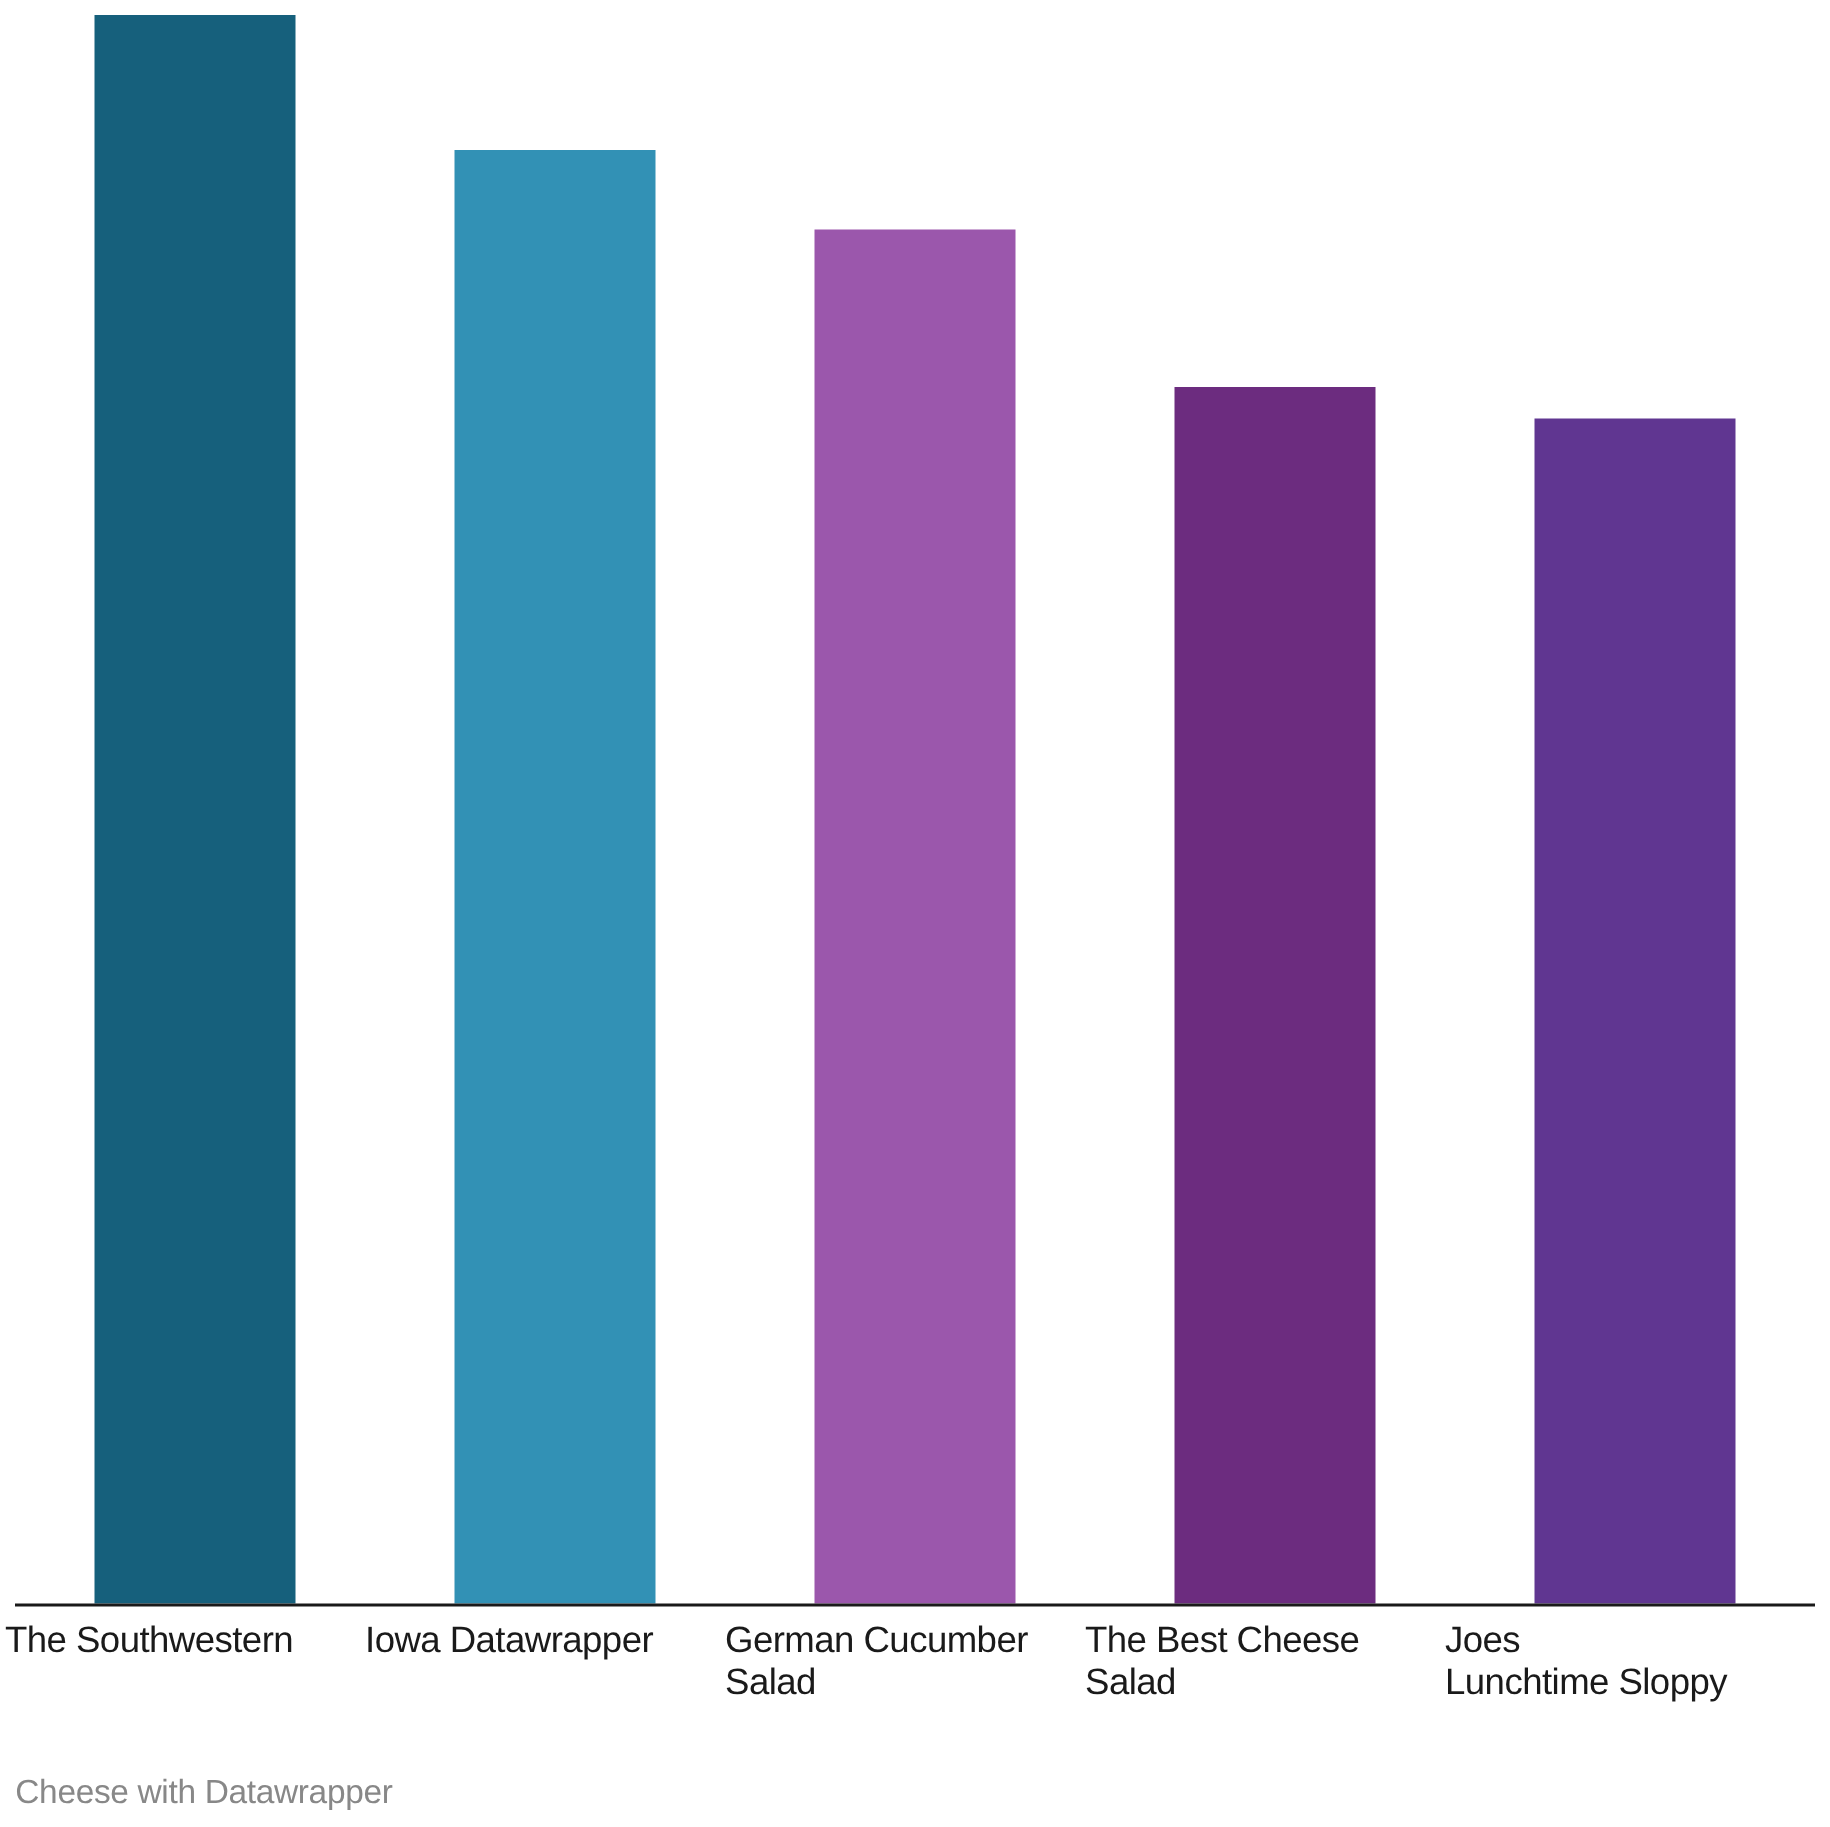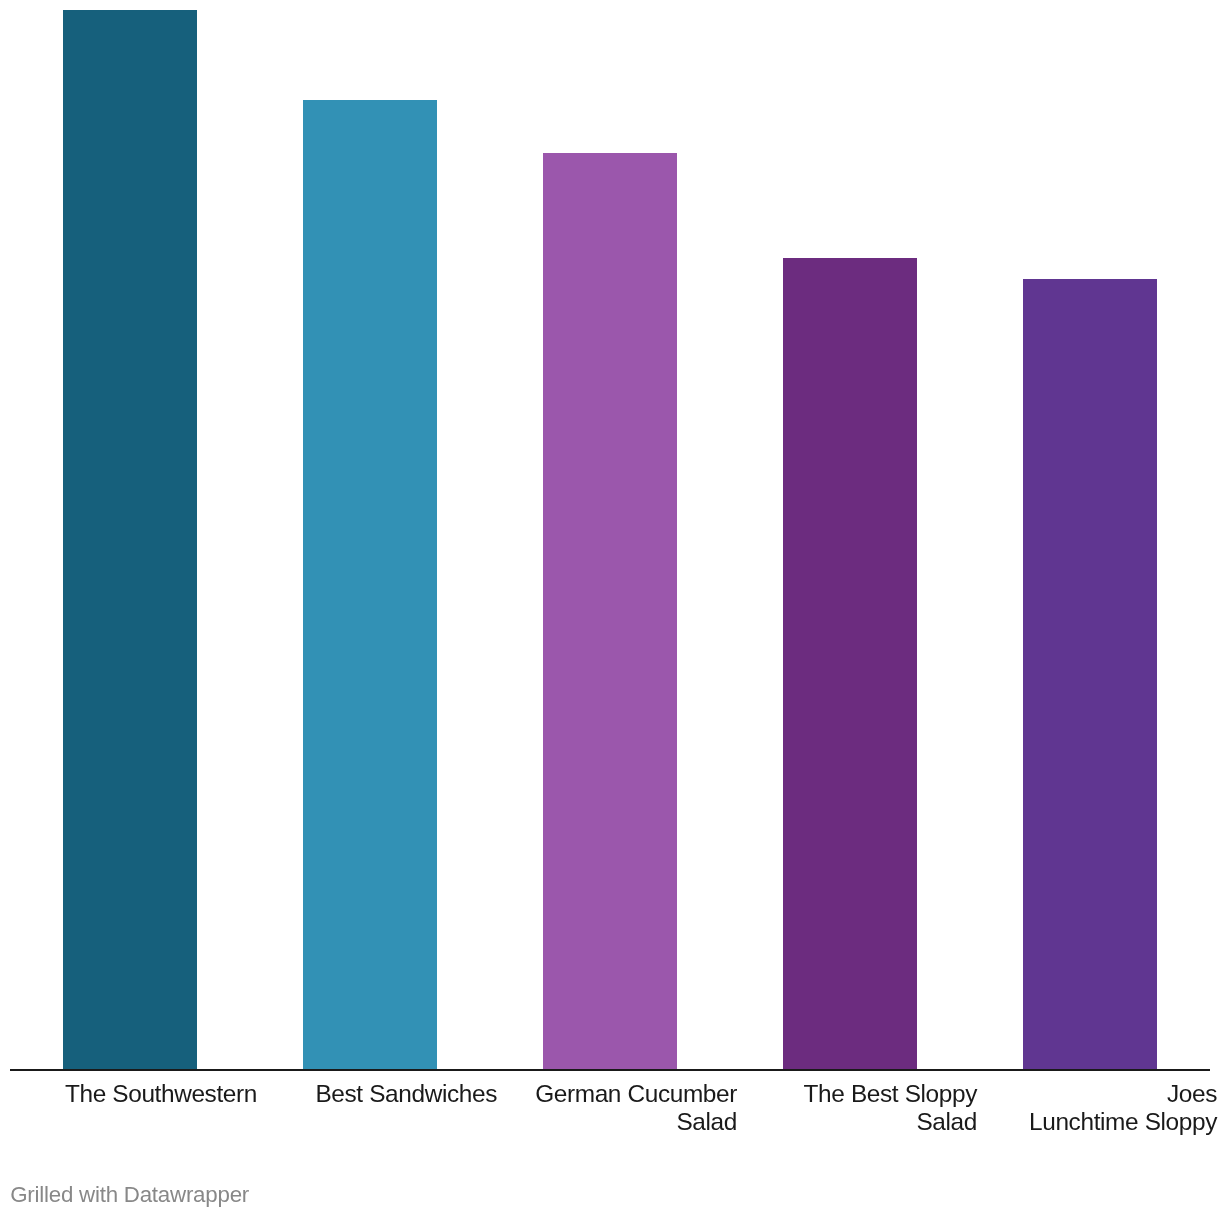--- a/index.html
+++ b/index.html
@@ -21,21 +21,21 @@
   .bar { position:absolute; bottom:0; }
 
   
   .axis-layer { position:absolute; left:0; top:0; width:1220px; height:1218px; }
 
   
   .labels-layer { position:absolute; left:0; top:0; width:1220px; height:1218px; }
   .cat-label {
     position:absolute;
     top:1080px;
-    text-align:right;
+    text-align:left;
     color:#1a1a1a;
     font-size:24.4px;
     line-height:28.4px;
     letter-spacing:-0.37px;
     text-indent:0.37px;
   }
   .cat-label-line { display:block; }
 
   
   .labels-layer, .credit { transform:translateZ(0); }
@@ -66,30 +66,30 @@
 
   <svg class="axis-layer" width="1220" height="1218" viewBox="0 0 1220 1218">
     <rect id="x-axis-line" x="10" y="1069" width="1200" height="2" fill="#1a1a1a"></rect>
   </svg>
 
   <div class="labels-layer" id="labels-layer">
       <div class="cat-label" style="left: 3px; width: 254px; color: rgb(26, 26, 26);">
         <span class="cat-label-line">The Southwestern</span>
       </div>
       <div class="cat-label" style="left: 243px; width: 254px; color: rgb(26, 26, 26);">
-        <span class="cat-label-line">Best Sandwiches</span>
+        <span class="cat-label-line">Iowa Datawrapper</span>
       </div>
       <div class="cat-label" style="left: 483px; width: 254px; color: rgb(26, 26, 26);">
         <span class="cat-label-line">German Cucumber</span>
         <span class="cat-label-line">Salad</span>
       </div>
       <div class="cat-label" style="left: 723px; width: 254px; color: rgb(26, 26, 26);">
-        <span class="cat-label-line">The Best Sloppy</span>
+        <span class="cat-label-line">The Best Cheese</span>
         <span class="cat-label-line">Salad</span>
       </div>
       <div class="cat-label" style="left: 963px; width: 254px; color: rgb(26, 26, 26);">
         <span class="cat-label-line">Joes</span>
         <span class="cat-label-line">Lunchtime Sloppy</span>
       </div>
     </div>
 
-  <div class="credit" style="color: rgb(136, 136, 136);">Grilled with Datawrapper</div>
+  <div class="credit" style="color: rgb(136, 136, 136);">Cheese with Datawrapper</div>
 </div>
 
 </body></html>

